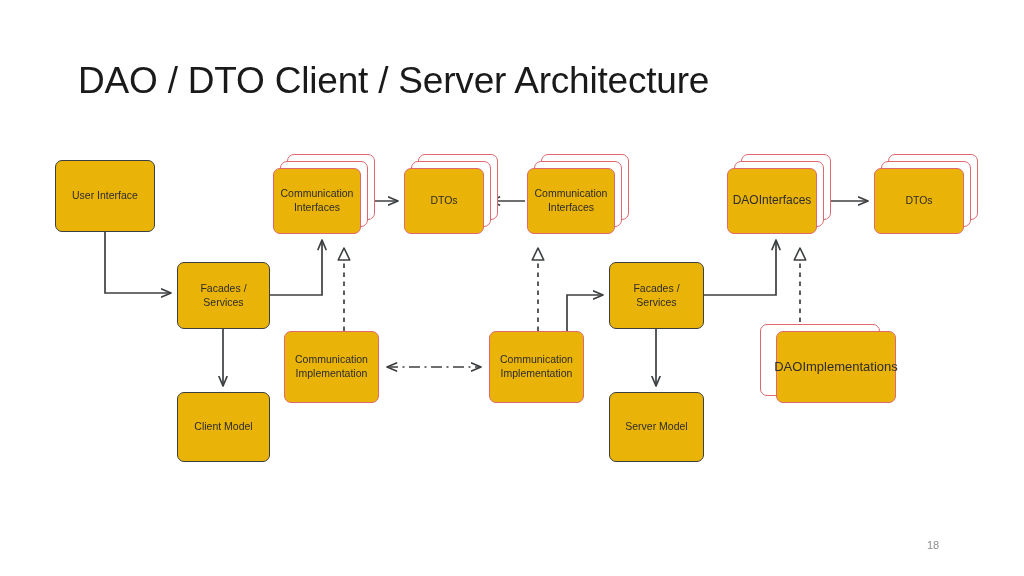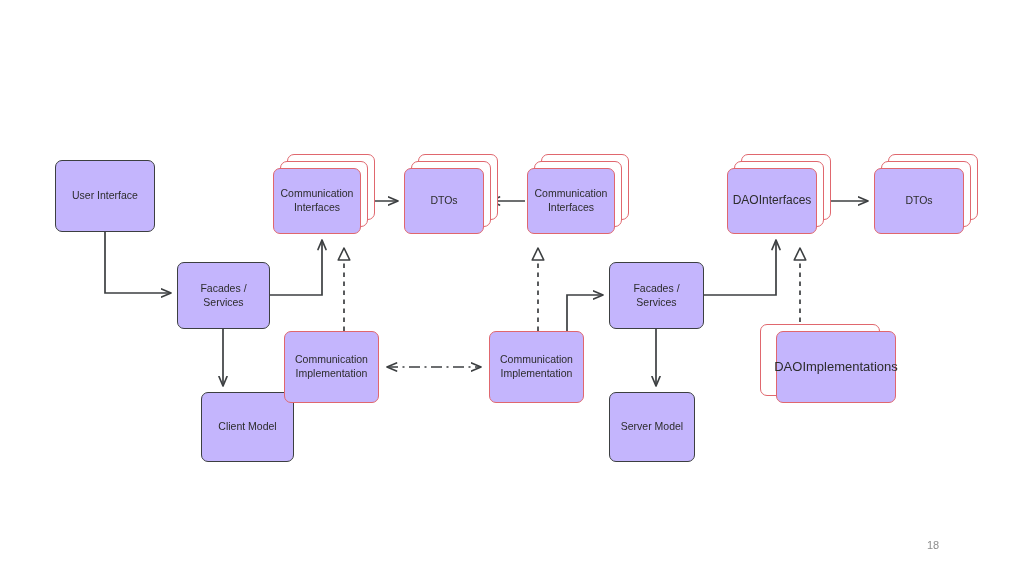--- a/index.html
+++ b/index.html
@@ -40,21 +40,21 @@
     position: absolute;
     left: 0; top: 0;
     width: 1024px; height: 576px;
     pointer-events: none;
   }
 
   
   .node {
     position: absolute;
     border-radius: 7px;
-    background: #c4b5fd;
+    background: #eab308;
     display: flex;
     align-items: center;
     justify-content: center;
     text-align: center;
     line-height: 1.33;
     color: #2c2c2c;
     z-index: 5;
   }
   .node .label { padding: 0 5px; }
 
@@ -66,20 +66,21 @@
   }
 
   
   .stack { position: absolute; z-index: 4; }
 </style>
 </head>
 <body>
 
 <div id="slide">
 
+  <div id="slide-title">DAO / DTO Client / Server Architecture</div>
 
   <div id="diagram">
 
     <svg id="wires" viewBox="0 0 1024 576" width="1024" height="576">
       <defs>
         <marker id="m-open" markerWidth="13" markerHeight="13" refX="10.5" refY="5" orient="auto" markerUnits="userSpaceOnUse">
           <path d="M1,1 L10.5,5 L1,9" fill="none" stroke="#3c3f41" stroke-width="1.7" stroke-linecap="round" stroke-linejoin="round"></path>
         </marker>
         <marker id="m-open-start" markerWidth="13" markerHeight="13" refX="2.5" refY="5" orient="auto" markerUnits="userSpaceOnUse">
           <path d="M12,1 L2.5,5 L12,9" fill="none" stroke="#3c3f41" stroke-width="1.7" stroke-linecap="round" stroke-linejoin="round"></path>
@@ -133,42 +134,42 @@
         <div class="stack" style="left: 760px; top: 324px; width: 120px; height: 72px; border: 1.7px solid rgb(224, 103, 110); border-radius: 7px; background: rgb(255, 255, 255); z-index: 3;"></div>
       </div>
 
     <div id="nodes">
         <div class="node dark" style="left: 55px; top: 160px; width: 100px; height: 72px; font-size: 10.5px;">
           <span class="label">User Interface</span>
         </div>
         <div class="node dark" style="left: 177px; top: 262px; width: 93px; height: 67px; font-size: 10.5px;">
           <span class="label">Facades /<br>Services</span>
         </div>
-        <div class="node dark" style="left: 177px; top: 392px; width: 93px; height: 70px; font-size: 10.5px; margin-left: 24px;">
+        <div class="node dark" style="left: 177px; top: 392px; width: 93px; height: 70px; font-size: 10.5px;">
           <span class="label">Client Model</span>
         </div>
         <div class="node red" style="left: 273px; top: 168px; width: 88px; height: 66px; font-size: 10.5px;">
           <span class="label">Communication<br>Interfaces</span>
         </div>
         <div class="node red" style="left: 404px; top: 168px; width: 80px; height: 66px; font-size: 10.5px;">
           <span class="label">DTOs</span>
         </div>
         <div class="node red" style="left: 284px; top: 331px; width: 95px; height: 72px; font-size: 10.5px;">
           <span class="label">Communication<br>Implementation</span>
         </div>
         <div class="node red" style="left: 489px; top: 331px; width: 95px; height: 72px; font-size: 10.5px;">
           <span class="label">Communication<br>Implementation</span>
         </div>
         <div class="node red" style="left: 527px; top: 168px; width: 88px; height: 66px; font-size: 10.5px;">
           <span class="label">Communication<br>Interfaces</span>
         </div>
         <div class="node dark" style="left: 609px; top: 262px; width: 95px; height: 67px; font-size: 10.5px;">
           <span class="label">Facades /<br>Services</span>
         </div>
-        <div class="node dark" style="left: 609px; top: 392px; width: 86px; height: 70px; font-size: 10.5px; border-radius: 7px;">
+        <div class="node dark" style="left: 609px; top: 392px; width: 95px; height: 70px; font-size: 10.5px; border-radius: 7px;">
           <span class="label">Server Model</span>
         </div>
         <div class="node red" style="left: 727px; top: 168px; width: 90px; height: 66px; font-size: 12px;">
           <span class="label">DAOInterfaces</span>
         </div>
         <div class="node red" style="left: 874px; top: 168px; width: 90px; height: 66px; font-size: 10.5px;">
           <span class="label">DTOs</span>
         </div>
         <div class="node red" style="left: 753px; top: 331px; width: 120px; height: 72px; font-size: 13px; margin-left: 23px;">
           <span class="label">DAOImplementations</span>

